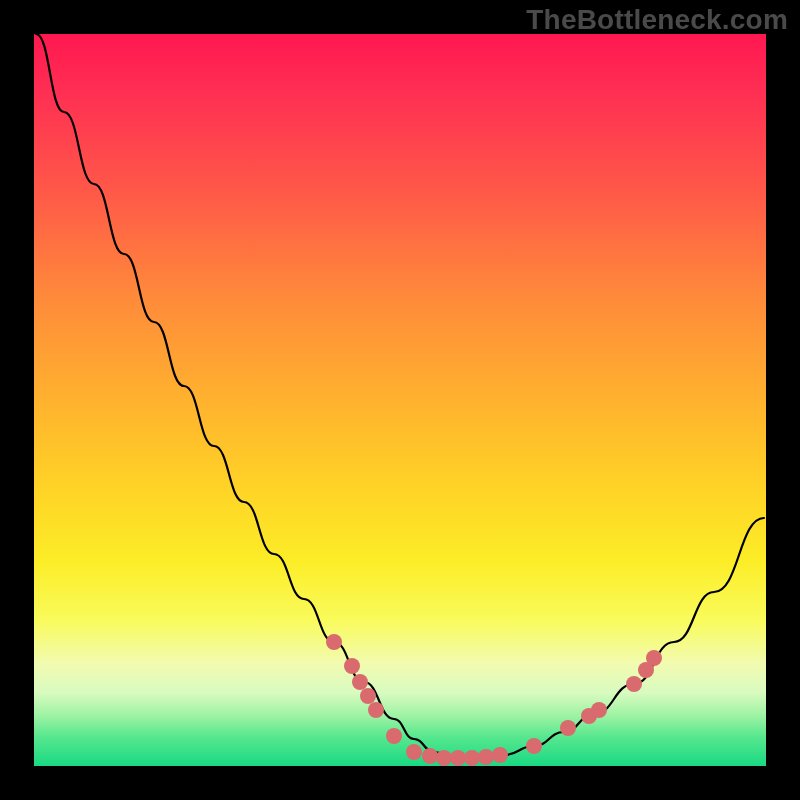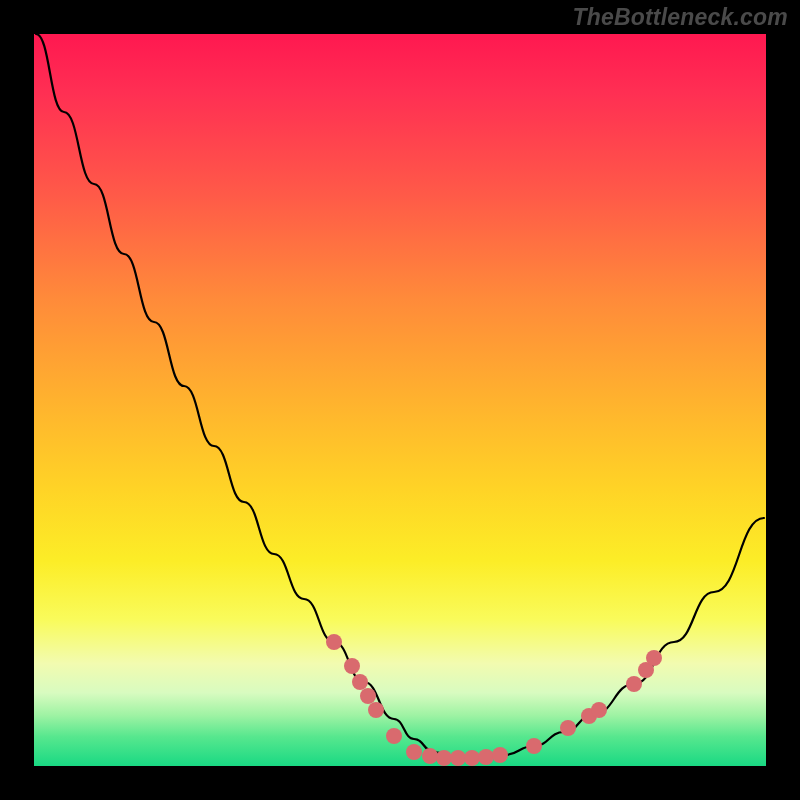--- a/index.html
+++ b/index.html
@@ -15,25 +15,24 @@
     position: relative;
     width: 800px;
     height: 800px;
     background: #000;
   }
   .watermark {
     position: absolute;
     top: 4px;
     right: 12px;
     color: #4a4a4a;
-    font-size: 23px;
+    font-size: 28px;
     font-weight: 600;
     letter-spacing: 0.2px;
     z-index: 10;
-    font-style: italic;
   }
   .plot-area {
     position: absolute;
     left: 34px;
     top: 34px;
     width: 732px;
     height: 732px;
     
     background: linear-gradient(
       to bottom,

